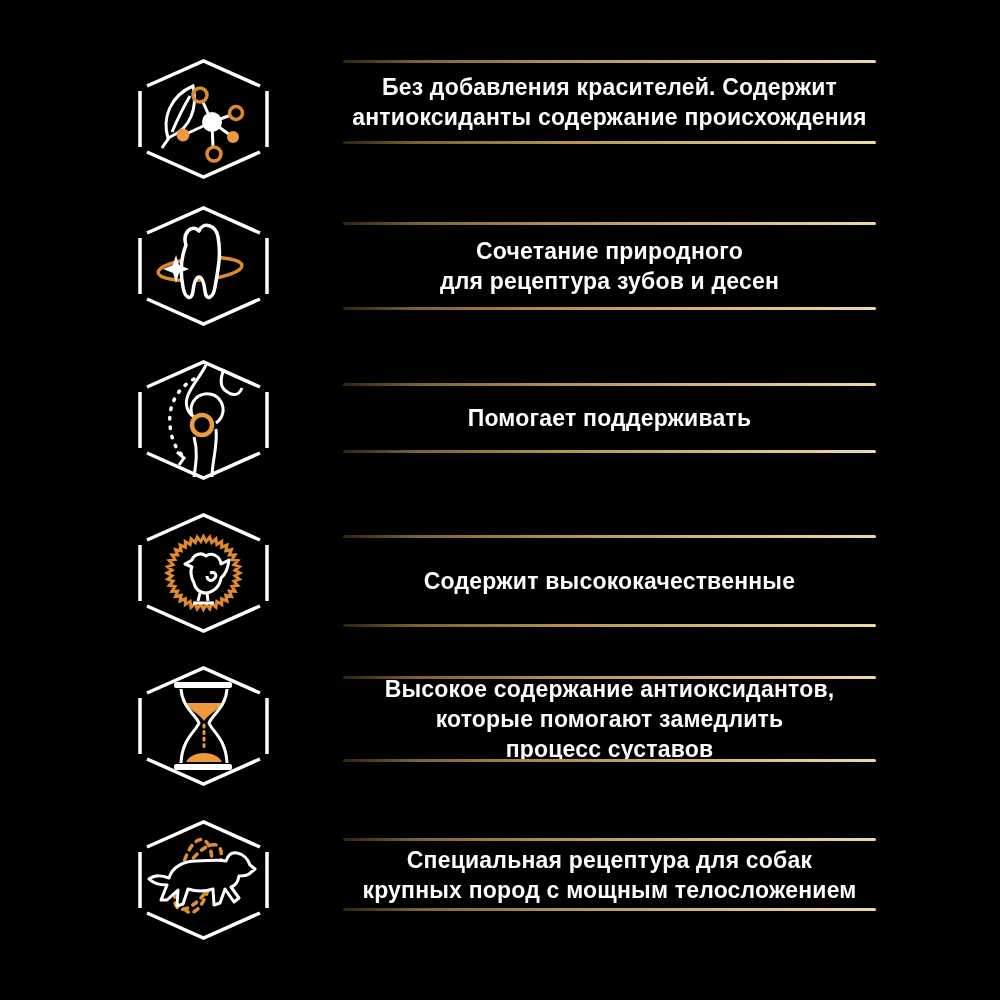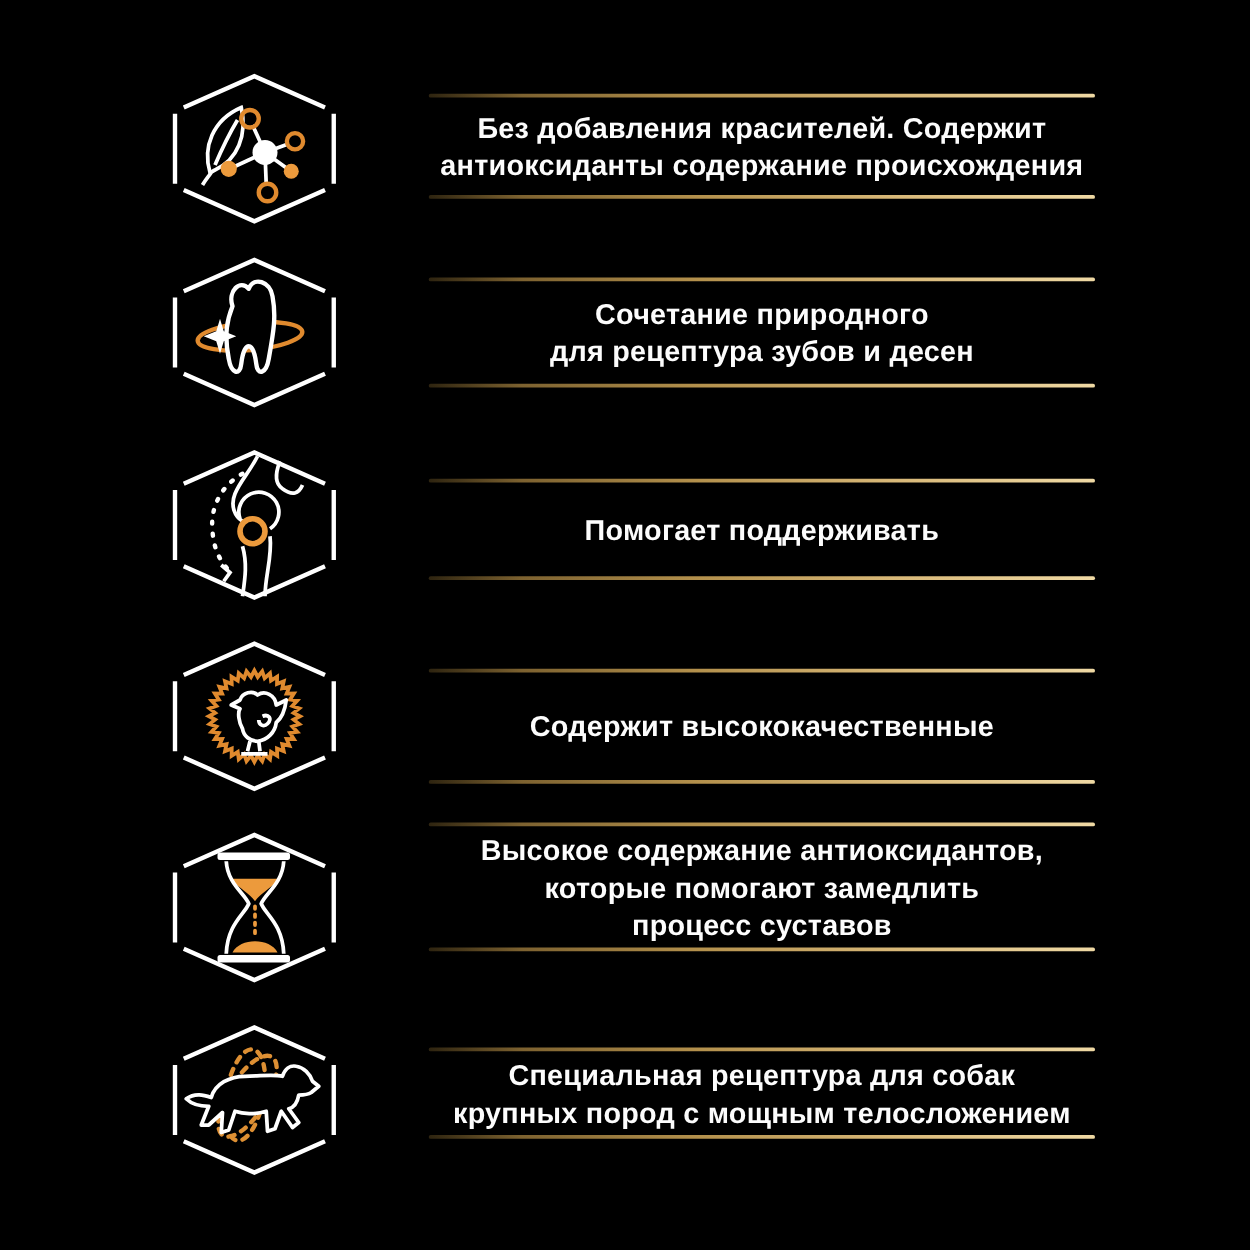--- a/index.html
+++ b/index.html
@@ -125,55 +125,55 @@
         <path class="hex" d="M4,33 L4,89"></path>
         <path class="hex" d="M131,33 L131,89"></path>
         <path class="hex" d="M11,94 L67.5,119 L124,94"></path>
       </g>
       <ellipse cx="60" cy="57" rx="15" ry="37" transform="rotate(10 60 57)" fill="none" stroke="#DD8F33" stroke-width="3.5" stroke-dasharray="5 6" stroke-linecap="round"></ellipse>
       <ellipse cx="62" cy="58" rx="15" ry="37" transform="rotate(32 62 58)" fill="none" stroke="#DD8F33" stroke-width="3.5" stroke-dasharray="5 6" stroke-linecap="round"></ellipse>
       <path d="M13,60 C20,55 27,57 33,59 C36,48 48,42 60,42 C72,42 82,40 90,42 C92,36 96,33 101,34 C107,35 112,40 114,46 L119,50 L113,55 C110,57 106,57 103,57 C102,63 99,67 95,68 L103,79 L98,83 L89,70 L84,84 L78,86 L77,70 C68,73 58,72 52,70 L47,85 L41,87 L42,71 L31,81 L25,81 L31,66 C24,66 17,64 13,60 Z" fill="#000000" stroke="#ffffff" stroke-width="3" stroke-linejoin="round"></path>
     </svg>
   </div>
 
-  <div class="textblock" style="top:75px;height:84px">
+  <div class="textblock" style="top:60px;height:84px">
     <div class="gold-line top"></div>
     <div class="feature-text">
       <div>Без добавления красителей. Содержит</div>
       <div>антиоксиданты  содержание происхождения</div>
     </div>
     <div class="gold-line bottom"></div>
   </div>
 
   <div class="textblock" style="top:222px;height:88px">
     <div class="gold-line top"></div>
     <div class="feature-text">
       <div>Сочетание природного</div>
       <div>для рецептура зубов и десен</div>
     </div>
     <div class="gold-line bottom"></div>
   </div>
 
-  <div class="textblock" style="top:383px;height:81px">
+  <div class="textblock" style="top:383px;height:70px">
     <div class="gold-line top"></div>
     <div class="feature-text">
       <div>Помогает поддерживать</div>
     </div>
     <div class="gold-line bottom"></div>
   </div>
 
   <div class="textblock" style="top:535px;height:92px">
     <div class="gold-line top"></div>
     <div class="feature-text">
       <div>Содержит высококачественные</div>
     </div>
     <div class="gold-line bottom"></div>
   </div>
 
-  <div class="textblock" style="top:658px;height:103px">
+  <div class="textblock" style="top:676px;height:86px">
     <div class="gold-line top"></div>
     <div class="feature-text">
       <div>Высокое содержание антиоксидантов,</div>
       <div>которые помогают замедлить</div>
       <div>процесс суставов</div>
     </div>
     <div class="gold-line bottom"></div>
   </div>
 
   <div class="textblock" style="top:838px;height:73px">

